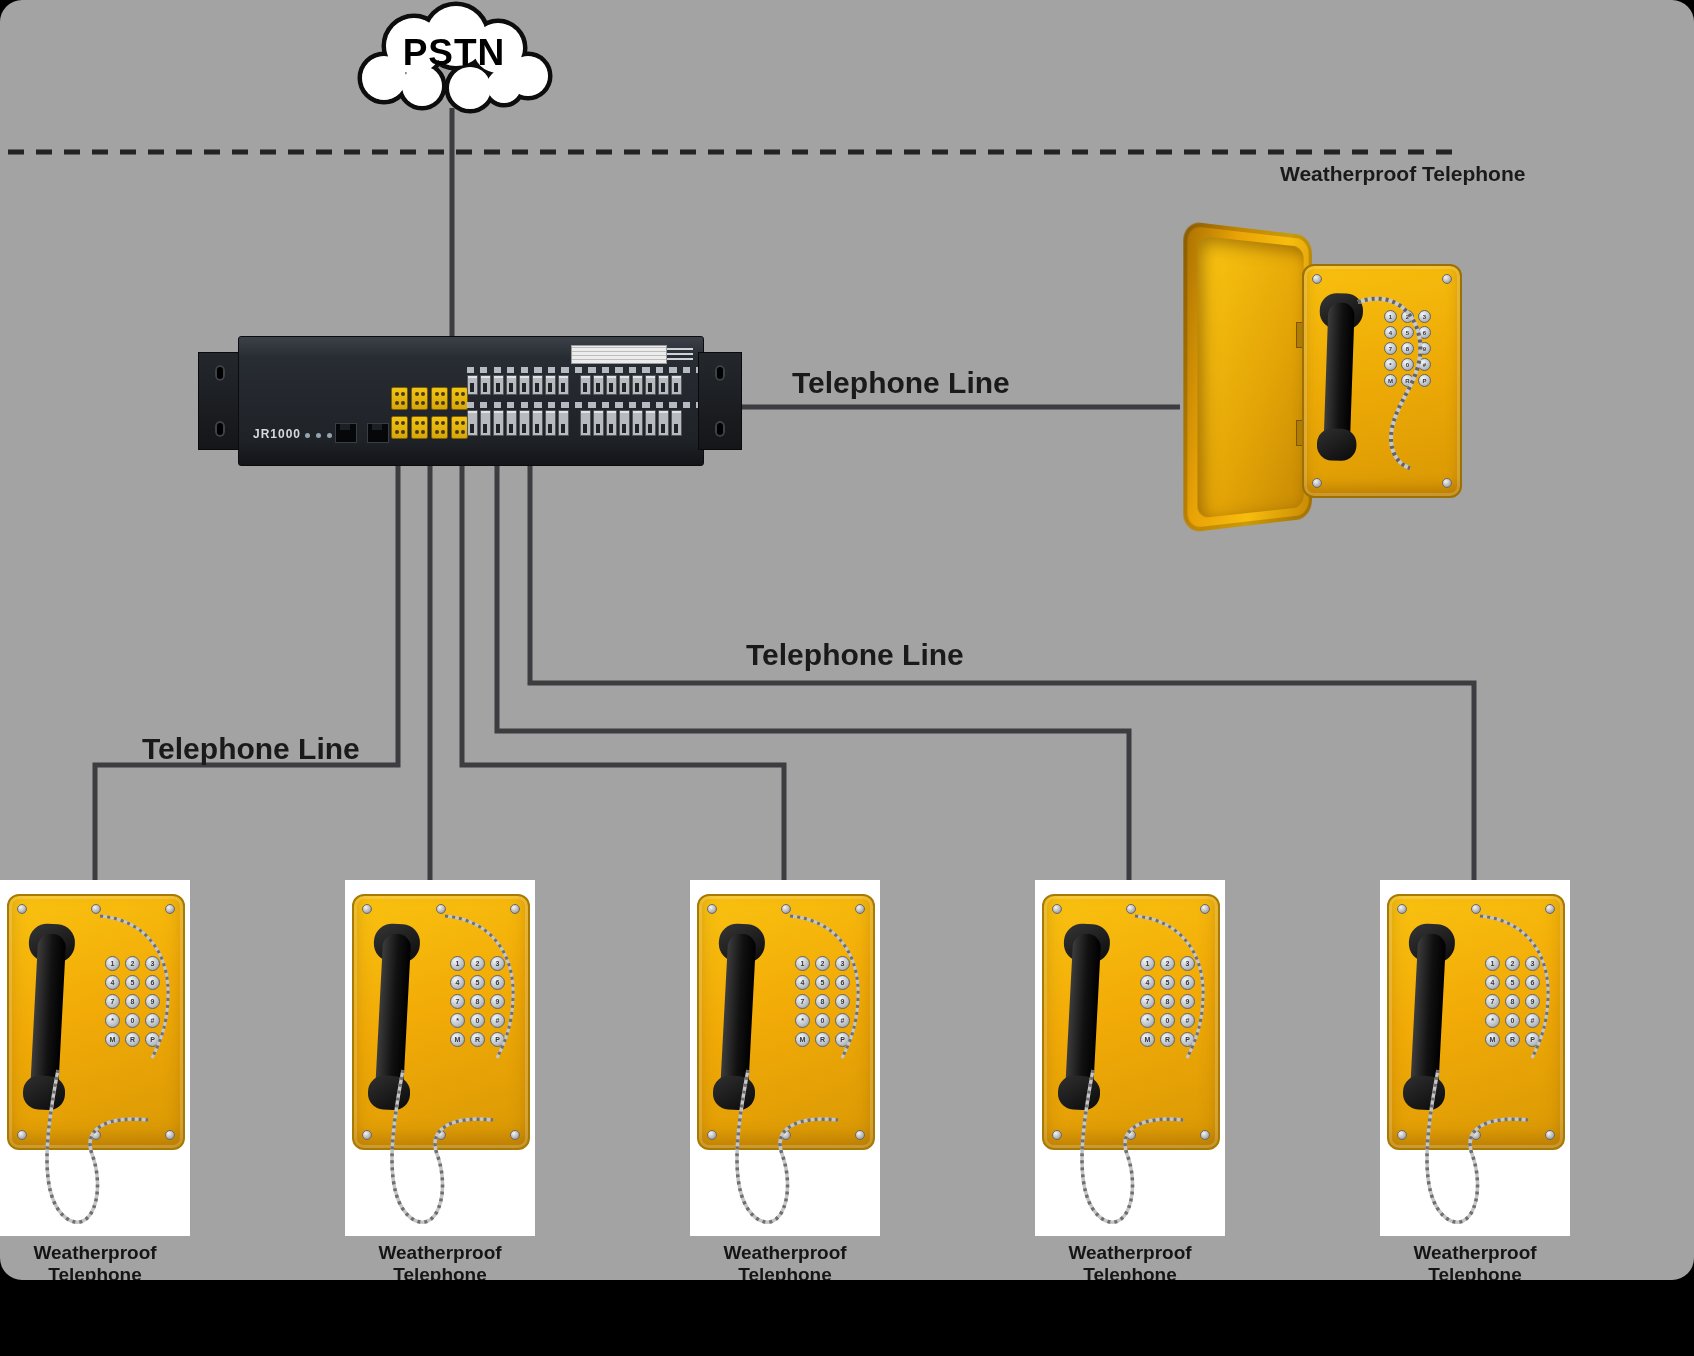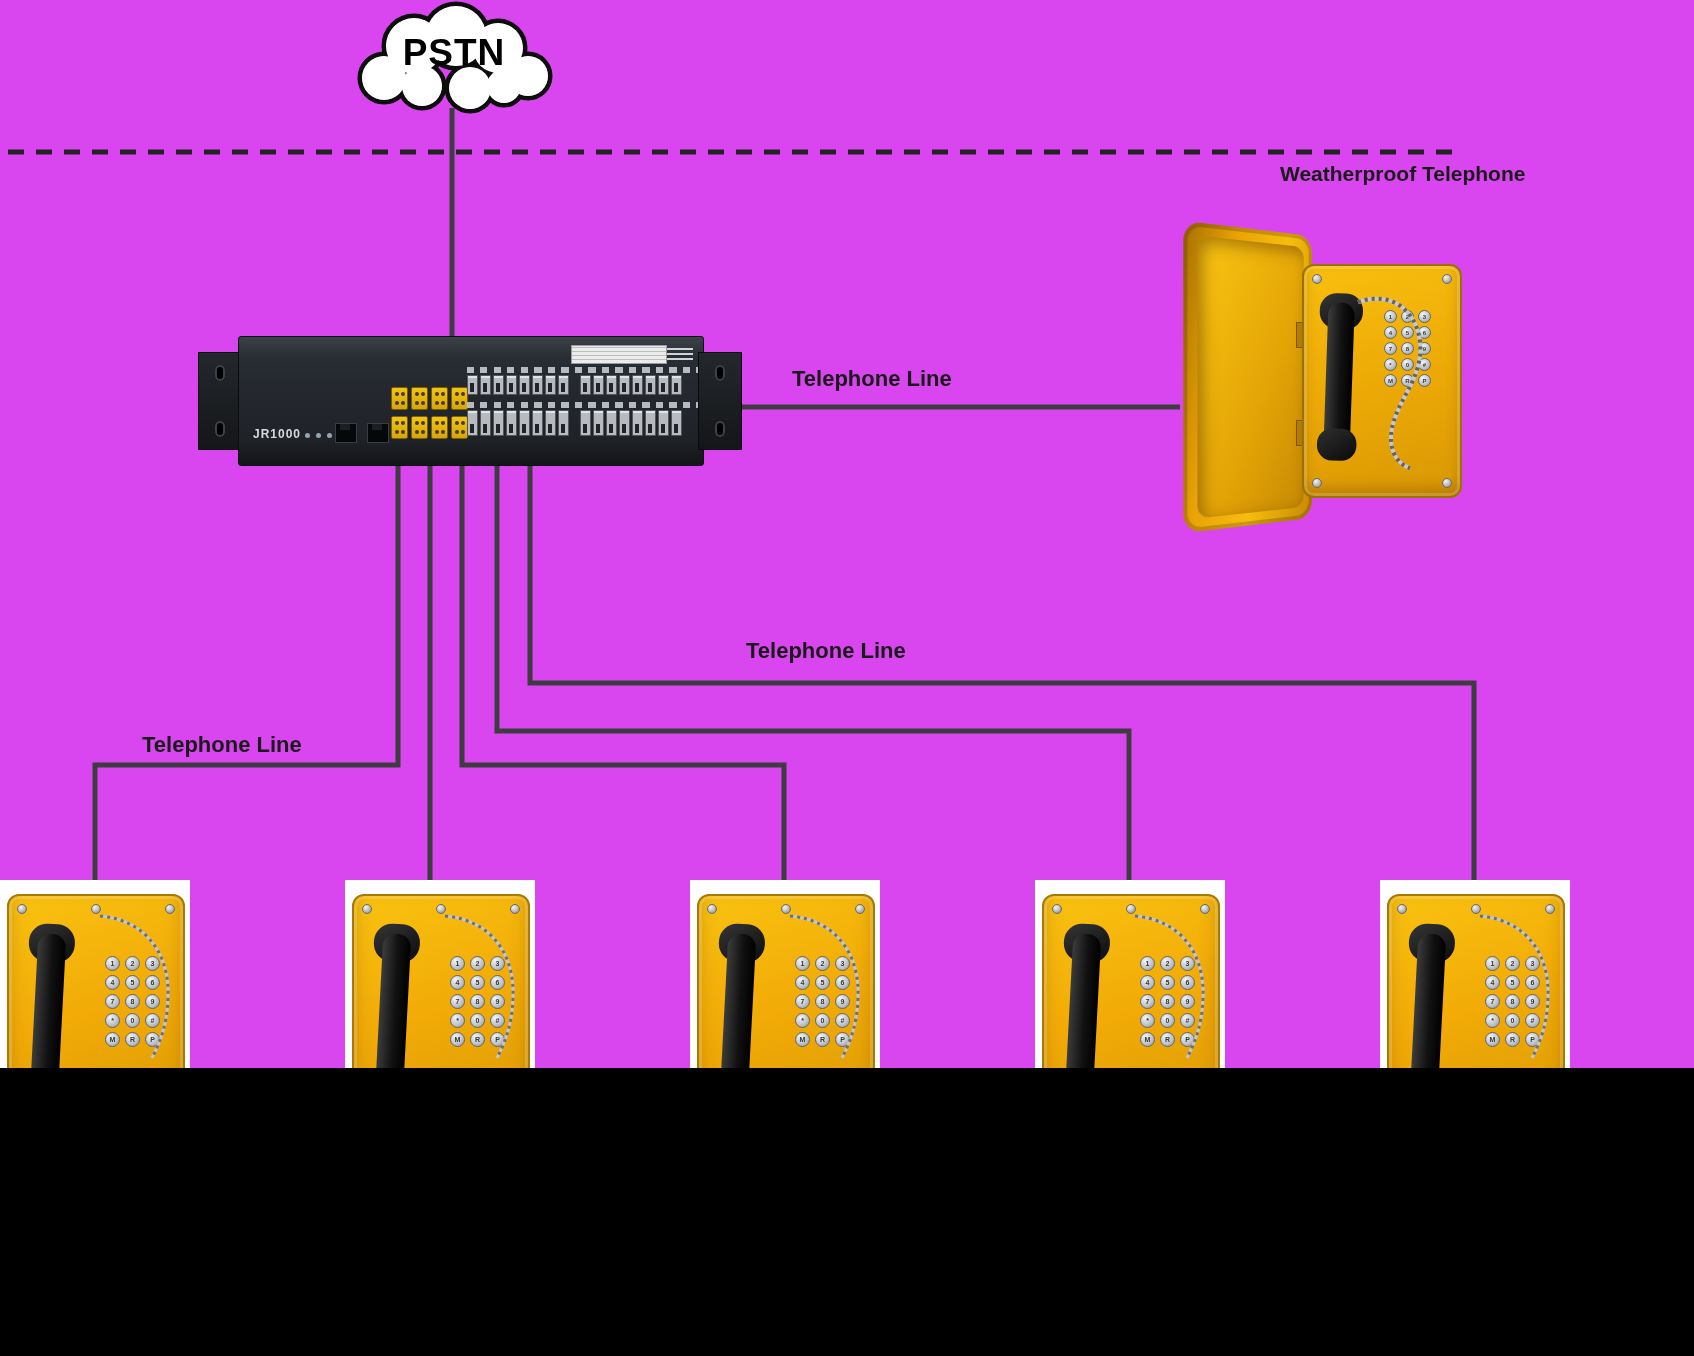--- a/index.html
+++ b/index.html
@@ -1,28 +1,28 @@
 <!DOCTYPE html>
 <html><head>
 <meta charset="utf-8">
 <style>
   html,body{margin:0;padding:0;background:#000;}
-  #canvas{position:relative;width:1694px;height:1068px;background:#d946ef;overflow:hidden;
-          font-family:"Liberation Sans",sans-serif;}
+  #canvas{position:relative;width:1694px;height:1280px;background:#a3a3a3;overflow:hidden;
+          font-family:"Liberation Sans",sans-serif;border-radius:22px;}
 
   
   .wires{position:absolute;left:0;top:0;}
 
   
   .cloud{position:absolute;left:336px;top:0;width:236px;height:124px;}
   .cloud-label{position:absolute;left:0;right:0;top:32px;text-align:center;
                font-weight:bold;font-size:37px;color:#000;letter-spacing:1px;}
 
   
-  .diagram-label{position:absolute;color:#1a1a1a;font-weight:bold;font-size:22px;white-space:nowrap;}
+  .diagram-label{position:absolute;color:#1a1a1a;font-weight:bold;font-size:30px;white-space:nowrap;}
   .lbl-right{left:792px;top:366px;}
   .lbl-mid{left:746px;top:638px;}
   .lbl-left{left:142px;top:732px;}
   .lbl-ophone{left:1280px;top:162px;font-size:21px;}
   .caption{position:absolute;top:1242px;width:190px;text-align:center;color:#151515;
            font-weight:bold;font-size:19px;}
   .c1{left:0}.c2{left:345px}.c3{left:690px}.c4{left:1035px}.c5{left:1380px}
 
   
   .gateway{position:absolute;left:198px;top:336px;width:544px;height:128px;}

